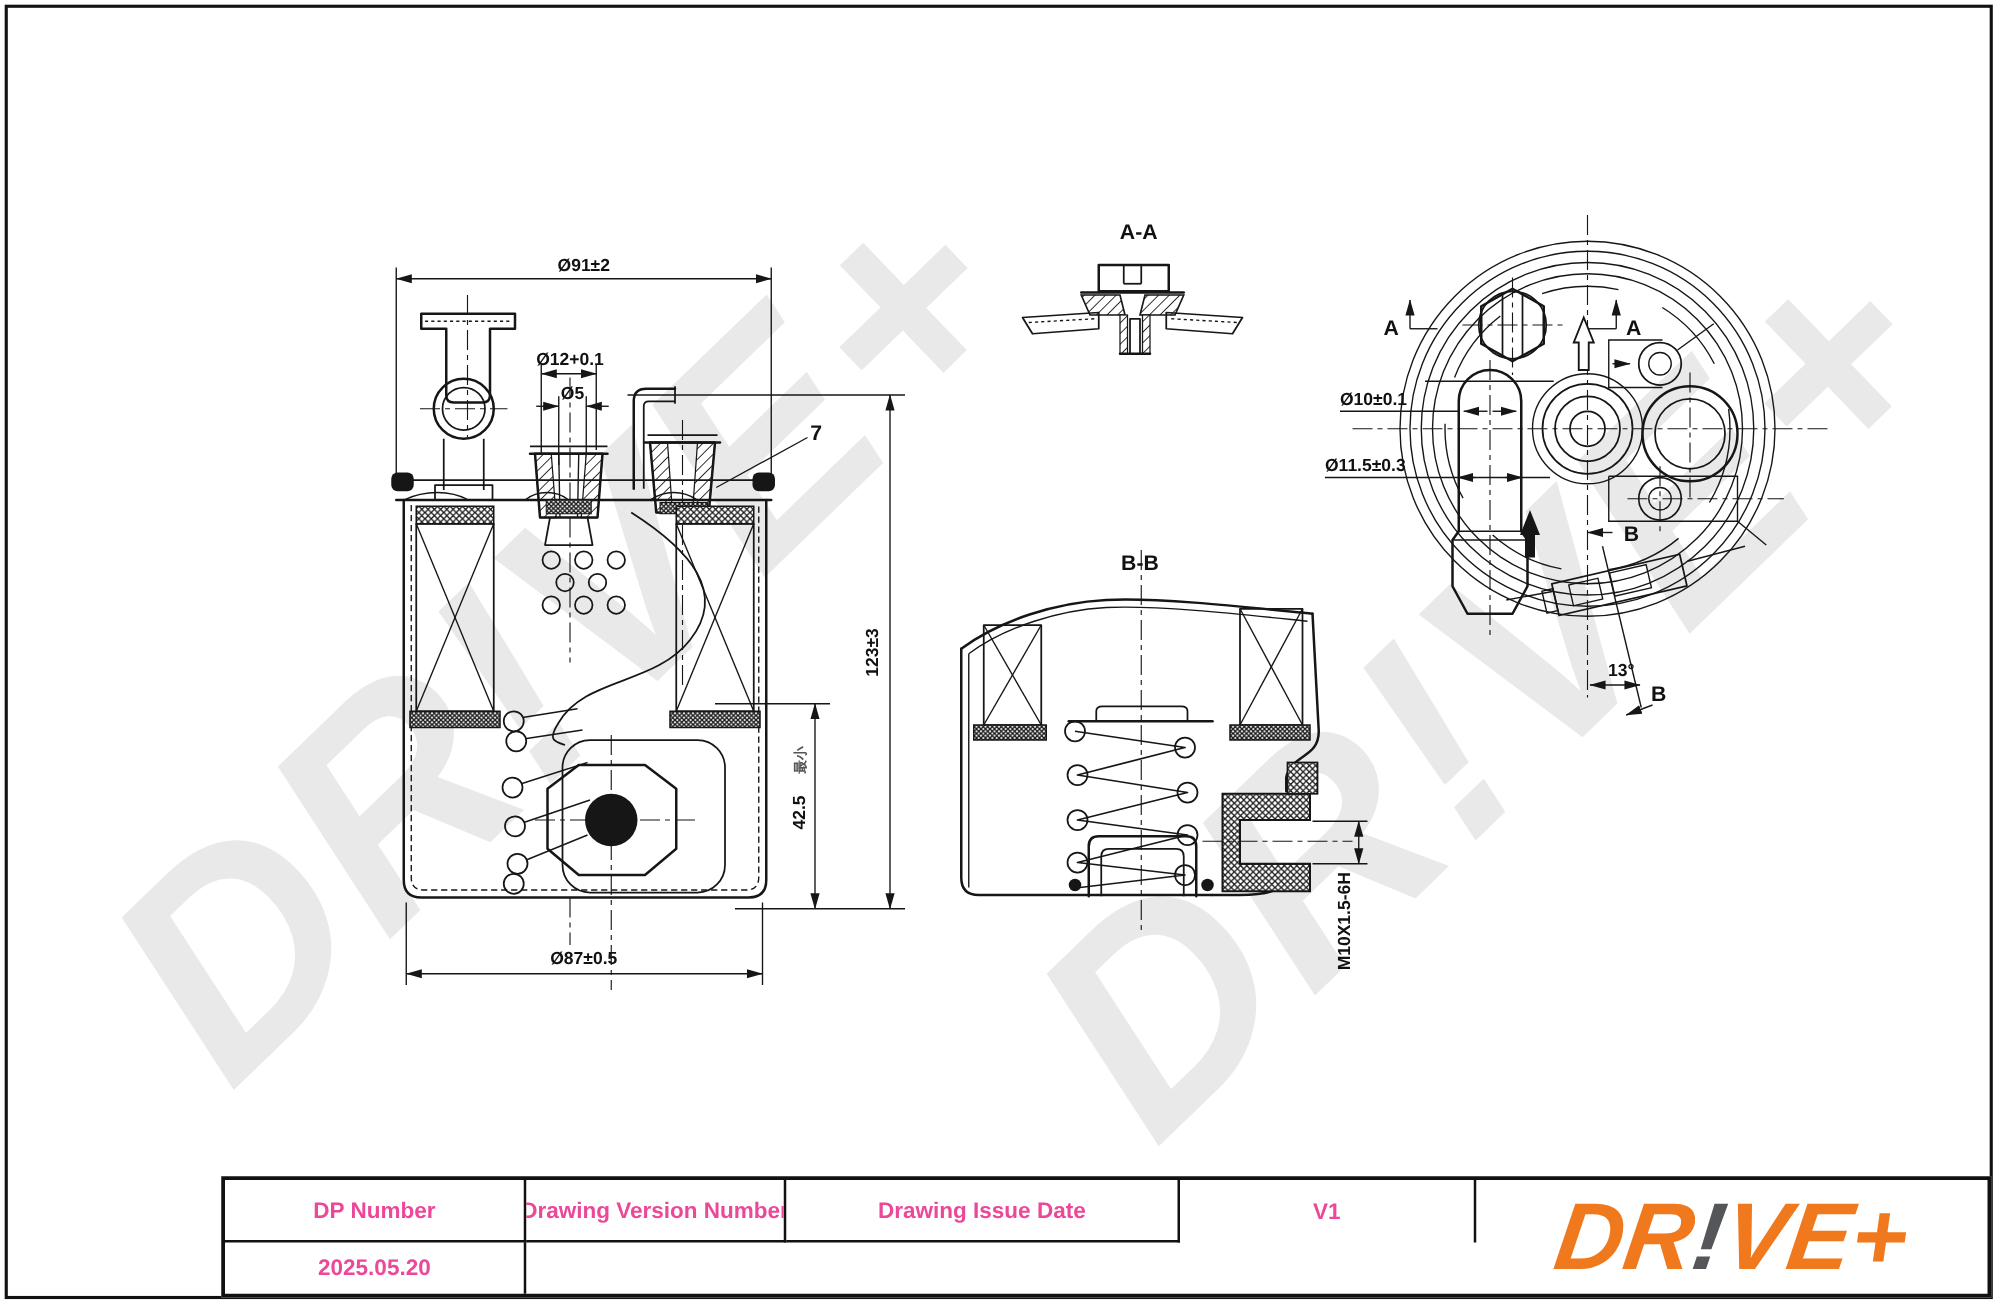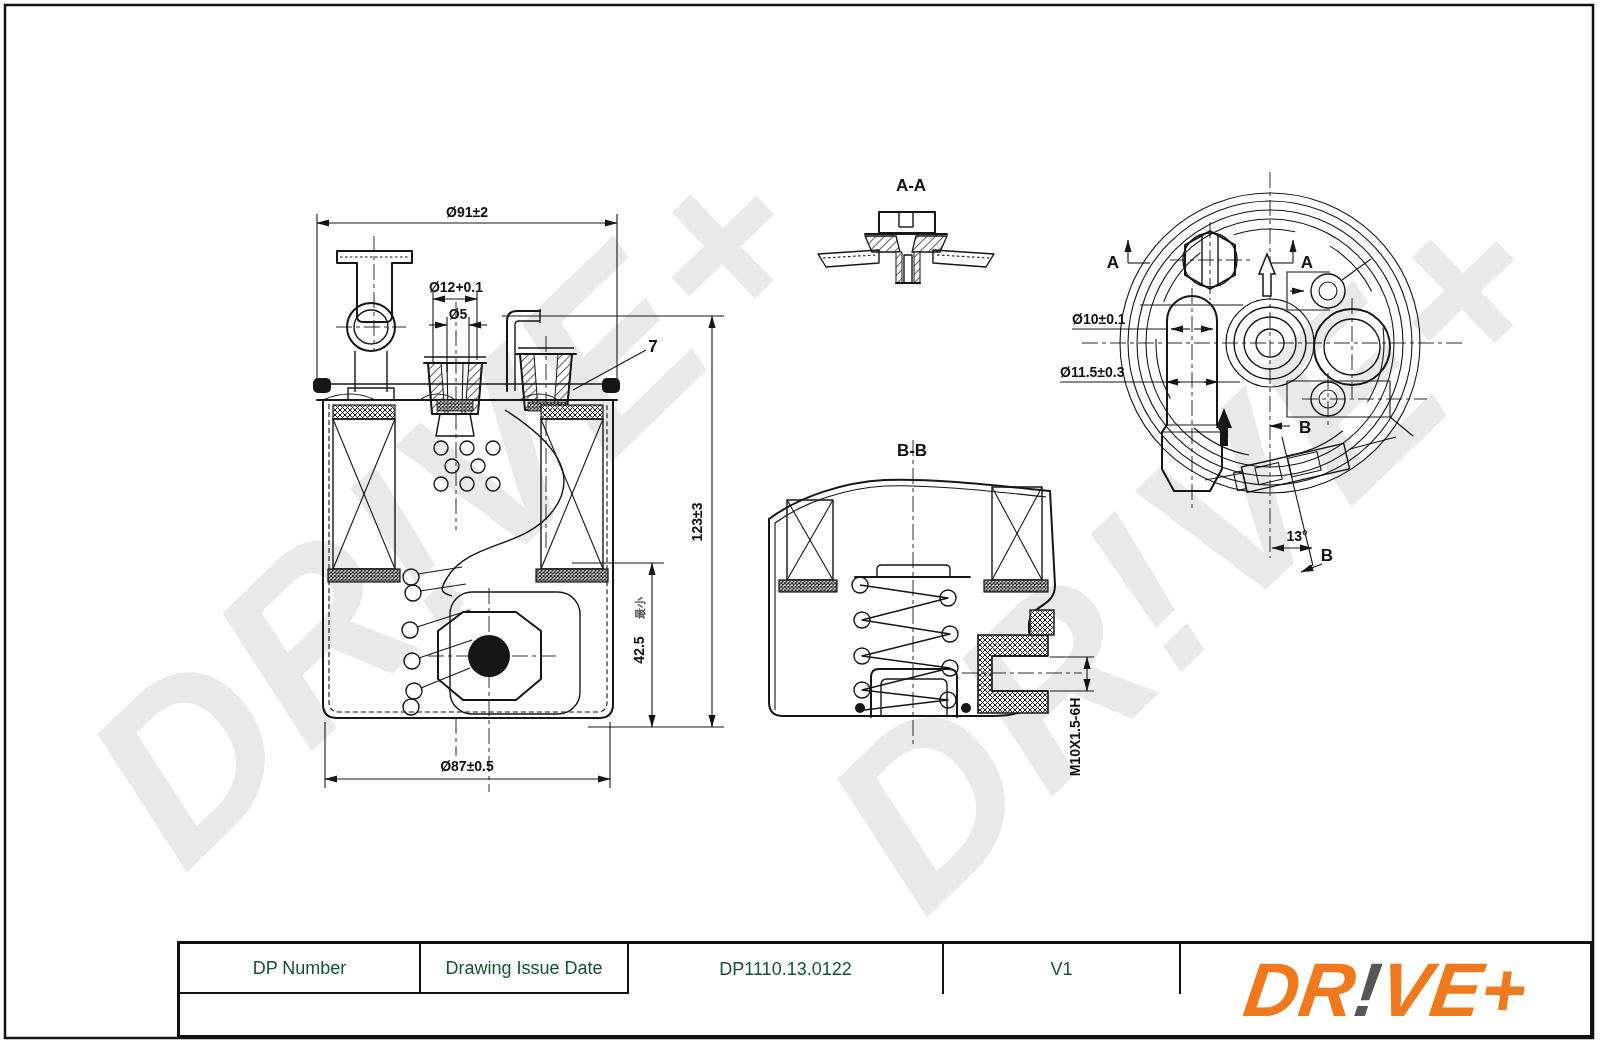--- a/index.html
+++ b/index.html
@@ -15,21 +15,21 @@
   .dim{stroke:#161616;stroke-width:1.1;fill:none;}
   .lbl{font-weight:bold;font-size:14px;fill:#111;}
   .lbl-big{font-weight:bold;font-size:17px;fill:#111;}
   .wm{font-weight:bold;font-style:italic;font-size:235px;letter-spacing:4px;fill:#e9e9e9;}
 
   
   .title-block{position:absolute;left:177px;top:941px;width:1416px;height:97px;
     display:grid;grid-template-columns:241px 208px 315px 237px 1fr;grid-template-rows:50px 1fr;
     border:3px solid #111;box-sizing:border-box;background:#fff;}
   .tb-cell{border-right:2px solid #111;border-bottom:2px solid #111;display:flex;
-    align-items:center;justify-content:center;font-weight:normal;font-size:18px;color:#14532d;
+    align-items:center;justify-content:center;font-weight:bold;font-size:18px;color:#ec4899;
     white-space:nowrap;overflow:hidden;}
   .tb-cell.row2{border-bottom:none;}
   .tb-logo{grid-column:5;grid-row:1/3;border-right:none;border-bottom:none;display:flex;
     align-items:center;justify-content:center;}
   .logo{font-style:italic;font-weight:bold;font-size:76px;letter-spacing:0px;
     transform:skewX(-8deg);line-height:1;white-space:nowrap;}
   .logo .o{color:#F0791E;}
   .logo .g{color:#55565A;}
 </style>
 </head>
@@ -333,20 +333,21 @@
       <rect class="thin" x="1290" y="457" width="30" height="19" stroke-width="1.3"></rect>
       <rect class="thin" x="1234" y="459" width="9" height="18" stroke-width="1.3"></rect>
     </g>
     <line class="thin" x1="1205" y1="480" x2="1243" y2="473" stroke-width="1.2"></line>
     <line class="thin" x1="1350" y1="449" x2="1396" y2="437" stroke-width="1.2"></line>
   </g>
 </svg>
 
   <div class="title-block">
     <div class="tb-cell">DP Number</div>
+    <div class="tb-cell">Drawing Version Number</div>
     <div class="tb-cell">Drawing Issue Date</div>
     <div class="tb-logo">
       <div class="logo"><span class="o">DR</span><span class="g">!</span><span class="o">VE+</span></div>
     </div>
-    <div class="tb-cell row2">DP1110.13.0122</div>
     <div class="tb-cell row2">V1</div>
+    <div class="tb-cell row2">2025.05.20</div>
   </div>
 </div>
 
 </body></html>

